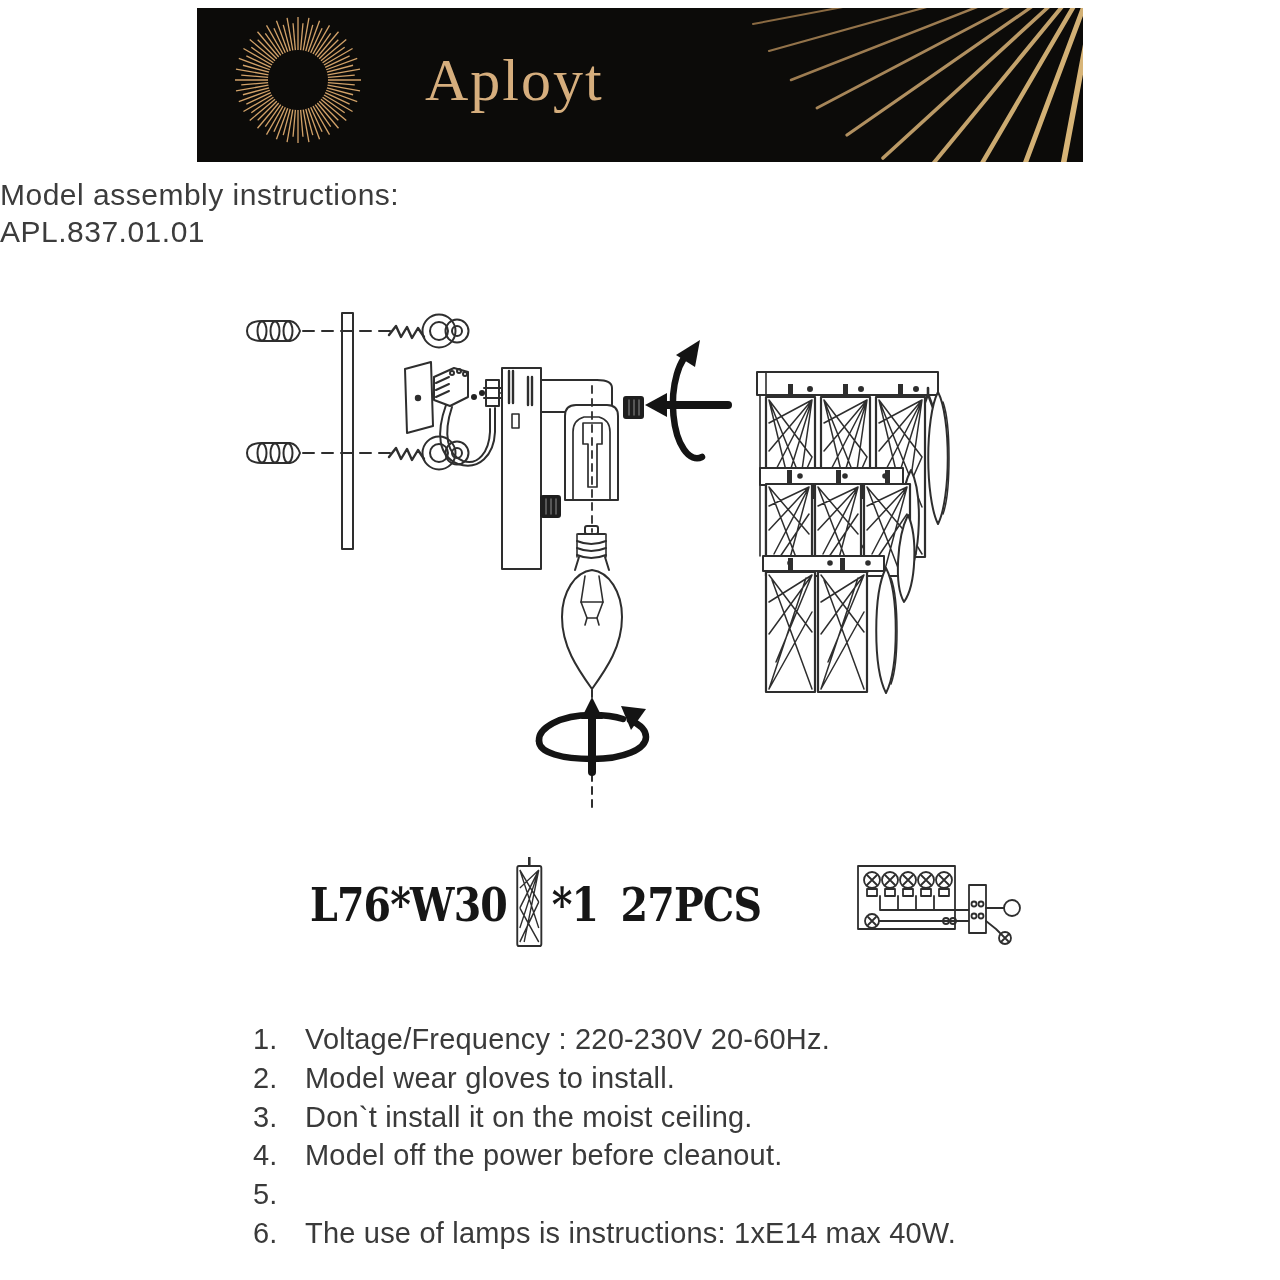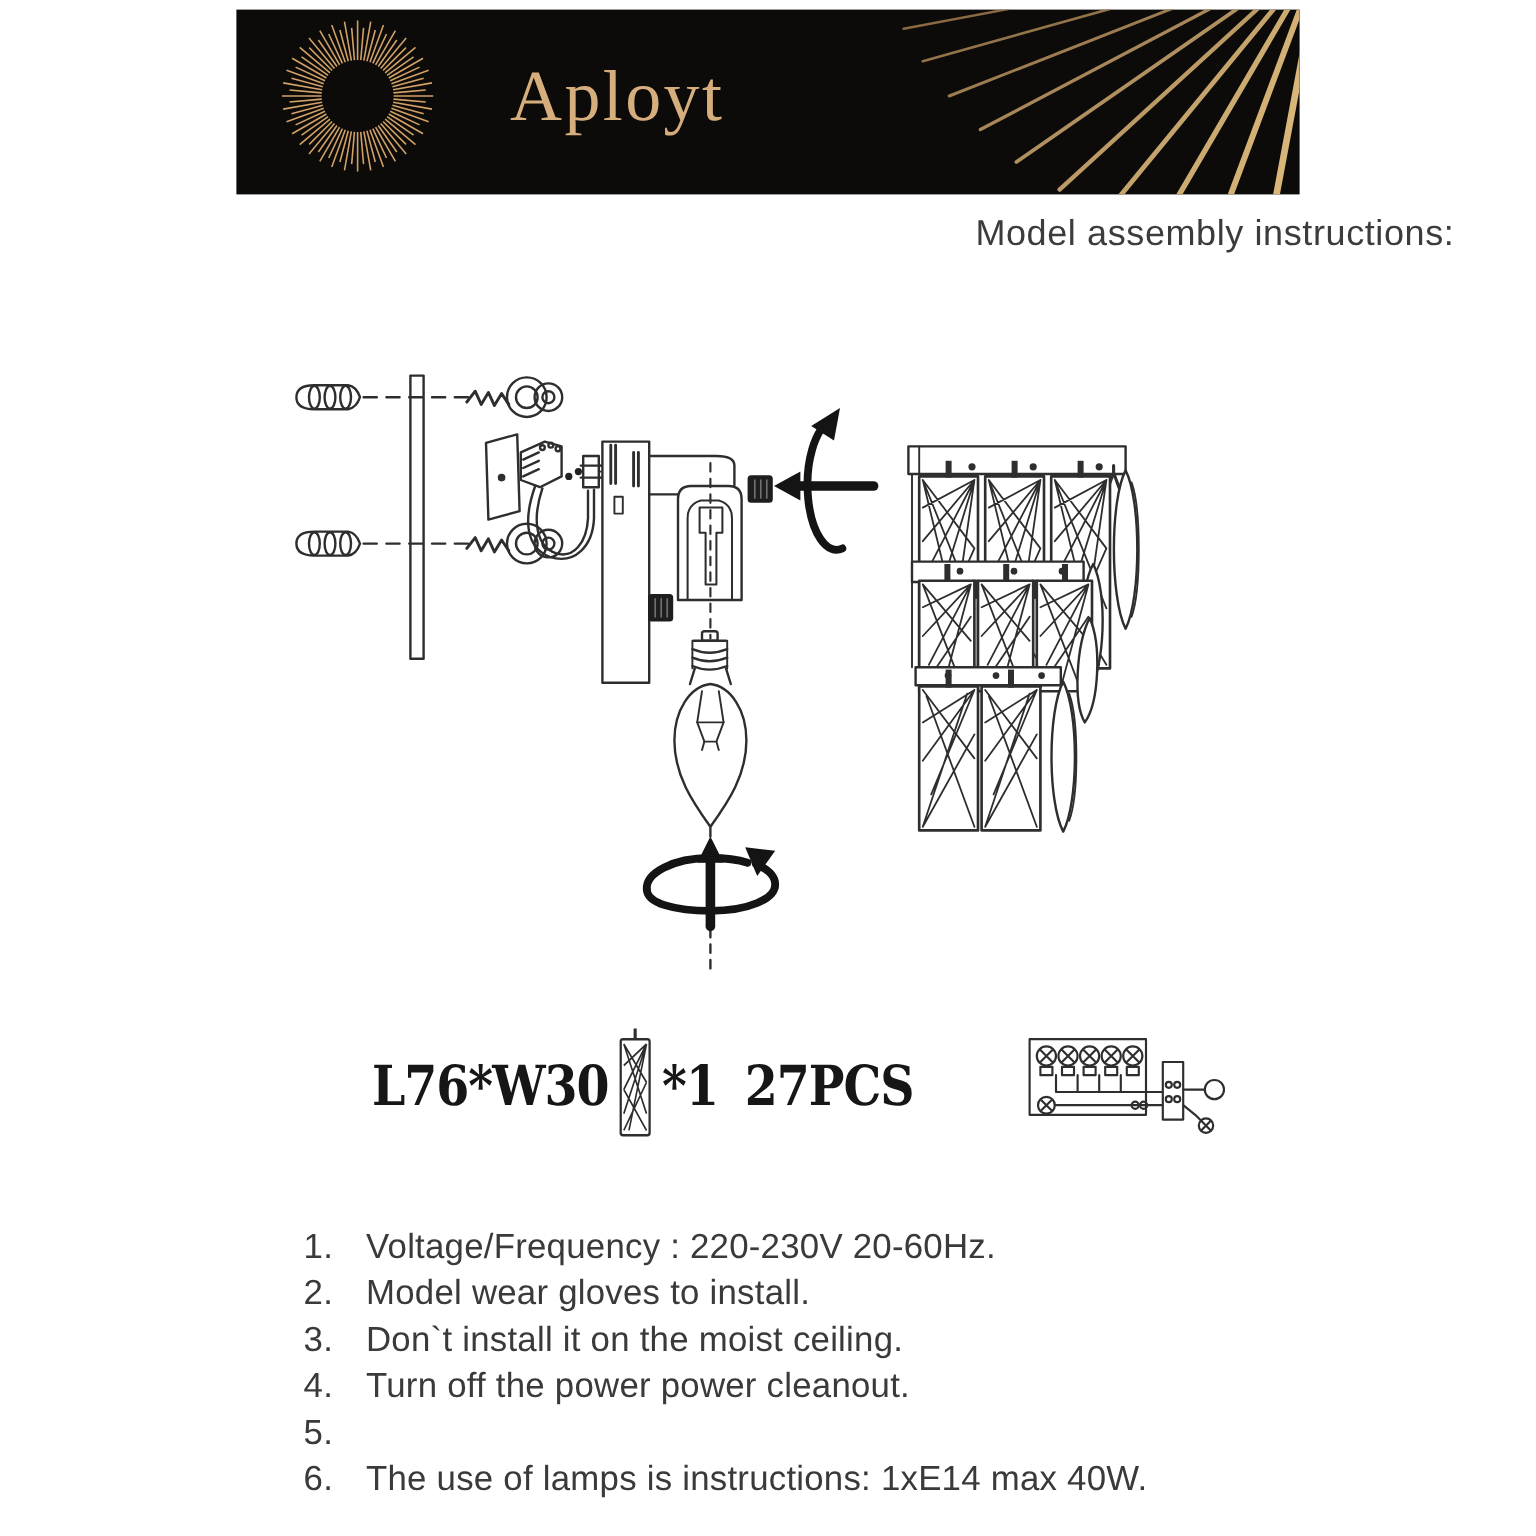--- a/index.html
+++ b/index.html
@@ -4,21 +4,21 @@
 <style>
   html,body{margin:0;padding:0;background:#ffffff;}
   .page{position:relative;width:1228px;height:1280px;background:#ffffff;overflow:hidden;
         font-family:"Liberation Sans",sans-serif;}
   
   .banner{position:absolute;left:197px;top:8px;width:886px;height:154px;background:#0c0b09;overflow:hidden;}
   .banner svg{position:absolute;left:0;top:0;}
   .brand{position:absolute;left:228px;top:38px;font-family:"Liberation Serif",serif;
          font-size:60px;font-weight:400;color:#d6ae7d;letter-spacing:2px;}
   
-  .title-block{position:absolute;left:0;top:176px;width:1212px;text-align:right;color:#3c3c3c;}
+  .title-block{position:absolute;left:0;top:176px;width:1212px;text-align:left;color:#3c3c3c;}
   .title-line{font-size:30px;line-height:37px;font-weight:500;letter-spacing:.5px;}
   
   .diagram{position:absolute;left:225px;top:280px;}
   
   .spec-row{position:absolute;left:310px;top:855px;height:100px;display:flex;align-items:center;
             font-family:"DejaVu Serif","Liberation Serif",serif;font-weight:700;font-size:46px;
             color:#161616;letter-spacing:-1px;transform:scaleX(.86);transform-origin:left center;white-space:nowrap;}
   .spec-row .gap{width:26px;}
   .spec-icon{margin:0 8px;}
   
@@ -119,20 +119,21 @@
         <line x1="905" y1="-50" x2="816" y2="188" stroke="#d3b175" stroke-width="5"></line>
         <line x1="905" y1="-50" x2="860" y2="190" stroke="#d8b578" stroke-width="5.6"></line>
         <line x1="905" y1="-50" x2="898" y2="188" stroke="#dcb87b" stroke-width="6.4"></line>
       </g>
     </svg>
     <div class="brand">Aployt</div>
   </div>
 
   <div class="title-block">
     <div class="title-line">Model assembly instructions:</div>
+    <div class="title-line">APL.837.01.01</div>
   </div>
 
   <svg class="diagram" width="820" height="690" viewBox="225 280 820 690" fill="none" stroke="#2e2e2e" stroke-width="2" stroke-linecap="round" stroke-linejoin="round">
 
     <defs>
       <g id="panelA" stroke-width="1.5">
         <rect x="0" y="0" width="49" height="160" fill="#fff" stroke-width="2.2"></rect>
         <path d="M46,3 L3,26 M46,3 L3,54 M46,3 L3,86 M46,3 L10,120 M46,3 L24,157
                  M3,3 L46,60 M3,3 L46,110 M3,3 L40,157 M46,157 L3,86 M3,157 L46,60"></path>
         <rect x="22" y="-13" width="5" height="14" fill="#2e2e2e" stroke="none"></rect>
@@ -357,21 +358,21 @@
     <li>
       <span class="num">2.</span>
       <span>Model wear gloves to install.</span>
     </li>
     <li>
       <span class="num">3.</span>
       <span>Don`t install it on the moist ceiling.</span>
     </li>
     <li>
       <span class="num">4.</span>
-      <span>Turn off the power power cleanout.</span>
+      <span>Model off the power before cleanout.</span>
     </li>
     <li>
       <span class="num">5.</span>
     </li>
     <li>
       <span class="num">6.</span>
       <span>The use of lamps is instructions: 1xE14 max 40W.</span>
     </li>
   </ol>
 

